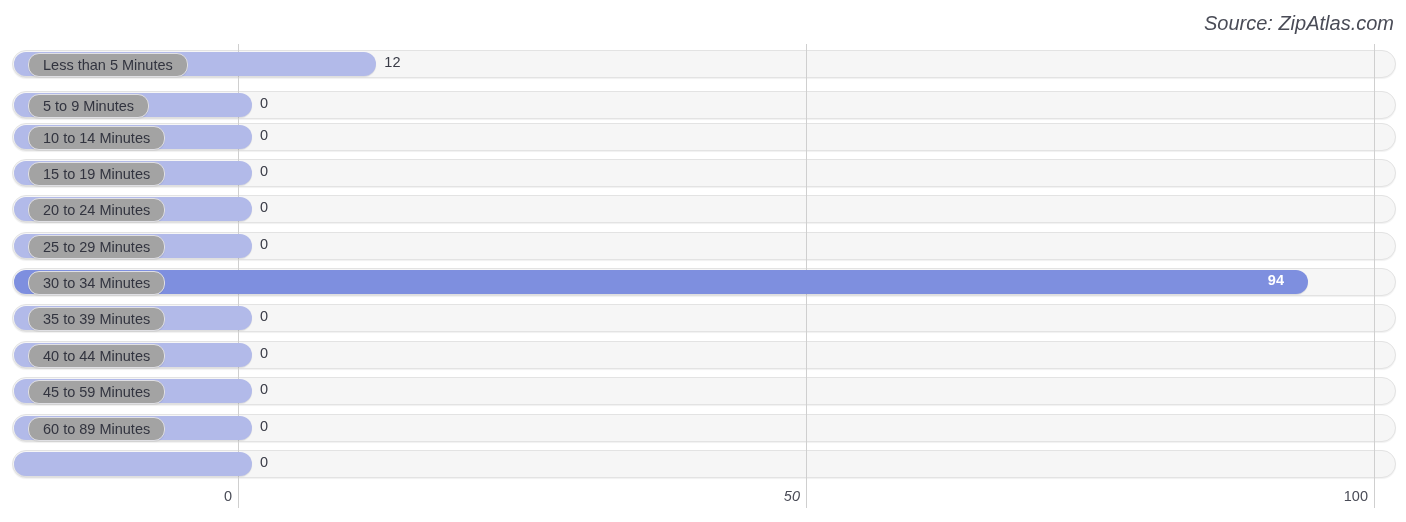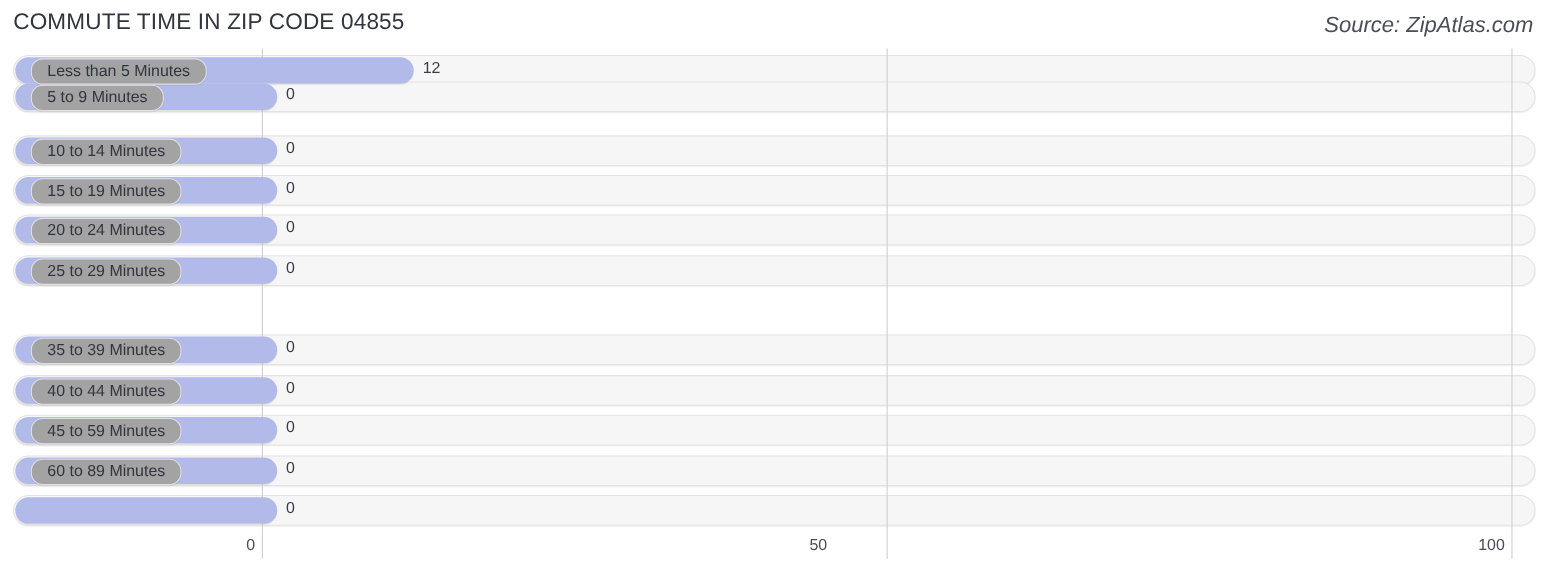--- a/index.html
+++ b/index.html
@@ -149,35 +149,34 @@
     color: #4a4c57;
     transform: translateX(-100%);
     padding-right: 6px;
     white-space: nowrap;
   }
 </style>
 </head>
 <body>
 
 <div id="header">
-  <div id="chart-title">COMMUTE TIME IN ZIP CODE 04855</div>
   <div id="chart-source">Source: ZipAtlas.com</div>
 </div>
 
 <div id="plot">
     <div class="gridline" style="left: 238px;"></div>
     <div class="gridline" style="left: 806px;"></div>
     <div class="gridline" style="left: 1374px;"></div>
     <div class="row" style="top: 6px;">
       <div class="track"></div>
       <div class="bar" style="width: 362.32px;"></div>
       <div class="pill">Less than 5 Minutes</div>
       <div class="value-out" style="left: 372.32px;">12</div>
     </div>
-    <div class="row" style="top: 30px;">
+    <div class="row" style="top: 47px;">
       <div class="track"></div>
       <div class="bar" style="width: 238px;"></div>
       <div class="pill">5 to 9 Minutes</div>
       <div class="value-out" style="left: 248px;">0</div>
     </div>
     <div class="row" style="top: 78.7px;">
       <div class="track"></div>
       <div class="bar" style="width: 238px;"></div>
       <div class="pill">10 to 14 Minutes</div>
       <div class="value-out" style="left: 248px;">0</div>
@@ -192,20 +191,26 @@
       <div class="track"></div>
       <div class="bar" style="width: 238px;"></div>
       <div class="pill">20 to 24 Minutes</div>
       <div class="value-out" style="left: 248px;">0</div>
     </div>
     <div class="row" style="top: 187.75px;">
       <div class="track"></div>
       <div class="bar" style="width: 238px;"></div>
       <div class="pill">25 to 29 Minutes</div>
       <div class="value-out" style="left: 248px;">0</div>
+    </div>
+    <div class="row" style="top: 224.1px;">
+      <div class="track"></div>
+      <div class="bar highlight" style="width: 1293.84px;"></div>
+      <div class="pill">30 to 34 Minutes</div>
+      <div class="value-in" style="left: 1255.84px;">94</div>
     </div>
     <div class="row" style="top: 260.45px;">
       <div class="track"></div>
       <div class="bar" style="width: 238px;"></div>
       <div class="pill">35 to 39 Minutes</div>
       <div class="value-out" style="left: 248px;">0</div>
     </div>
     <div class="row" style="top: 296.8px;">
       <div class="track"></div>
       <div class="bar" style="width: 238px;"></div>
@@ -228,16 +233,16 @@
       <div class="track"></div>
       <div class="bar" style="width: 238px;"></div>
       <div class="value-out" style="left: 248px;">0</div>
     </div>
   </div>
 
 <div id="xaxis">
     <div class="tick-line" style="left: 238px;"></div>
     <div class="tick-label" style="left: 238px;">0</div>
     <div class="tick-line" style="left: 806px;"></div>
-    <div class="tick-label" style="left: 758px;">50</div>
+    <div class="tick-label" style="left: 806px; font-style: italic;">50</div>
     <div class="tick-line" style="left: 1374px;"></div>
     <div class="tick-label" style="left: 1374px;">100</div>
   </div>
 
 </body></html>

